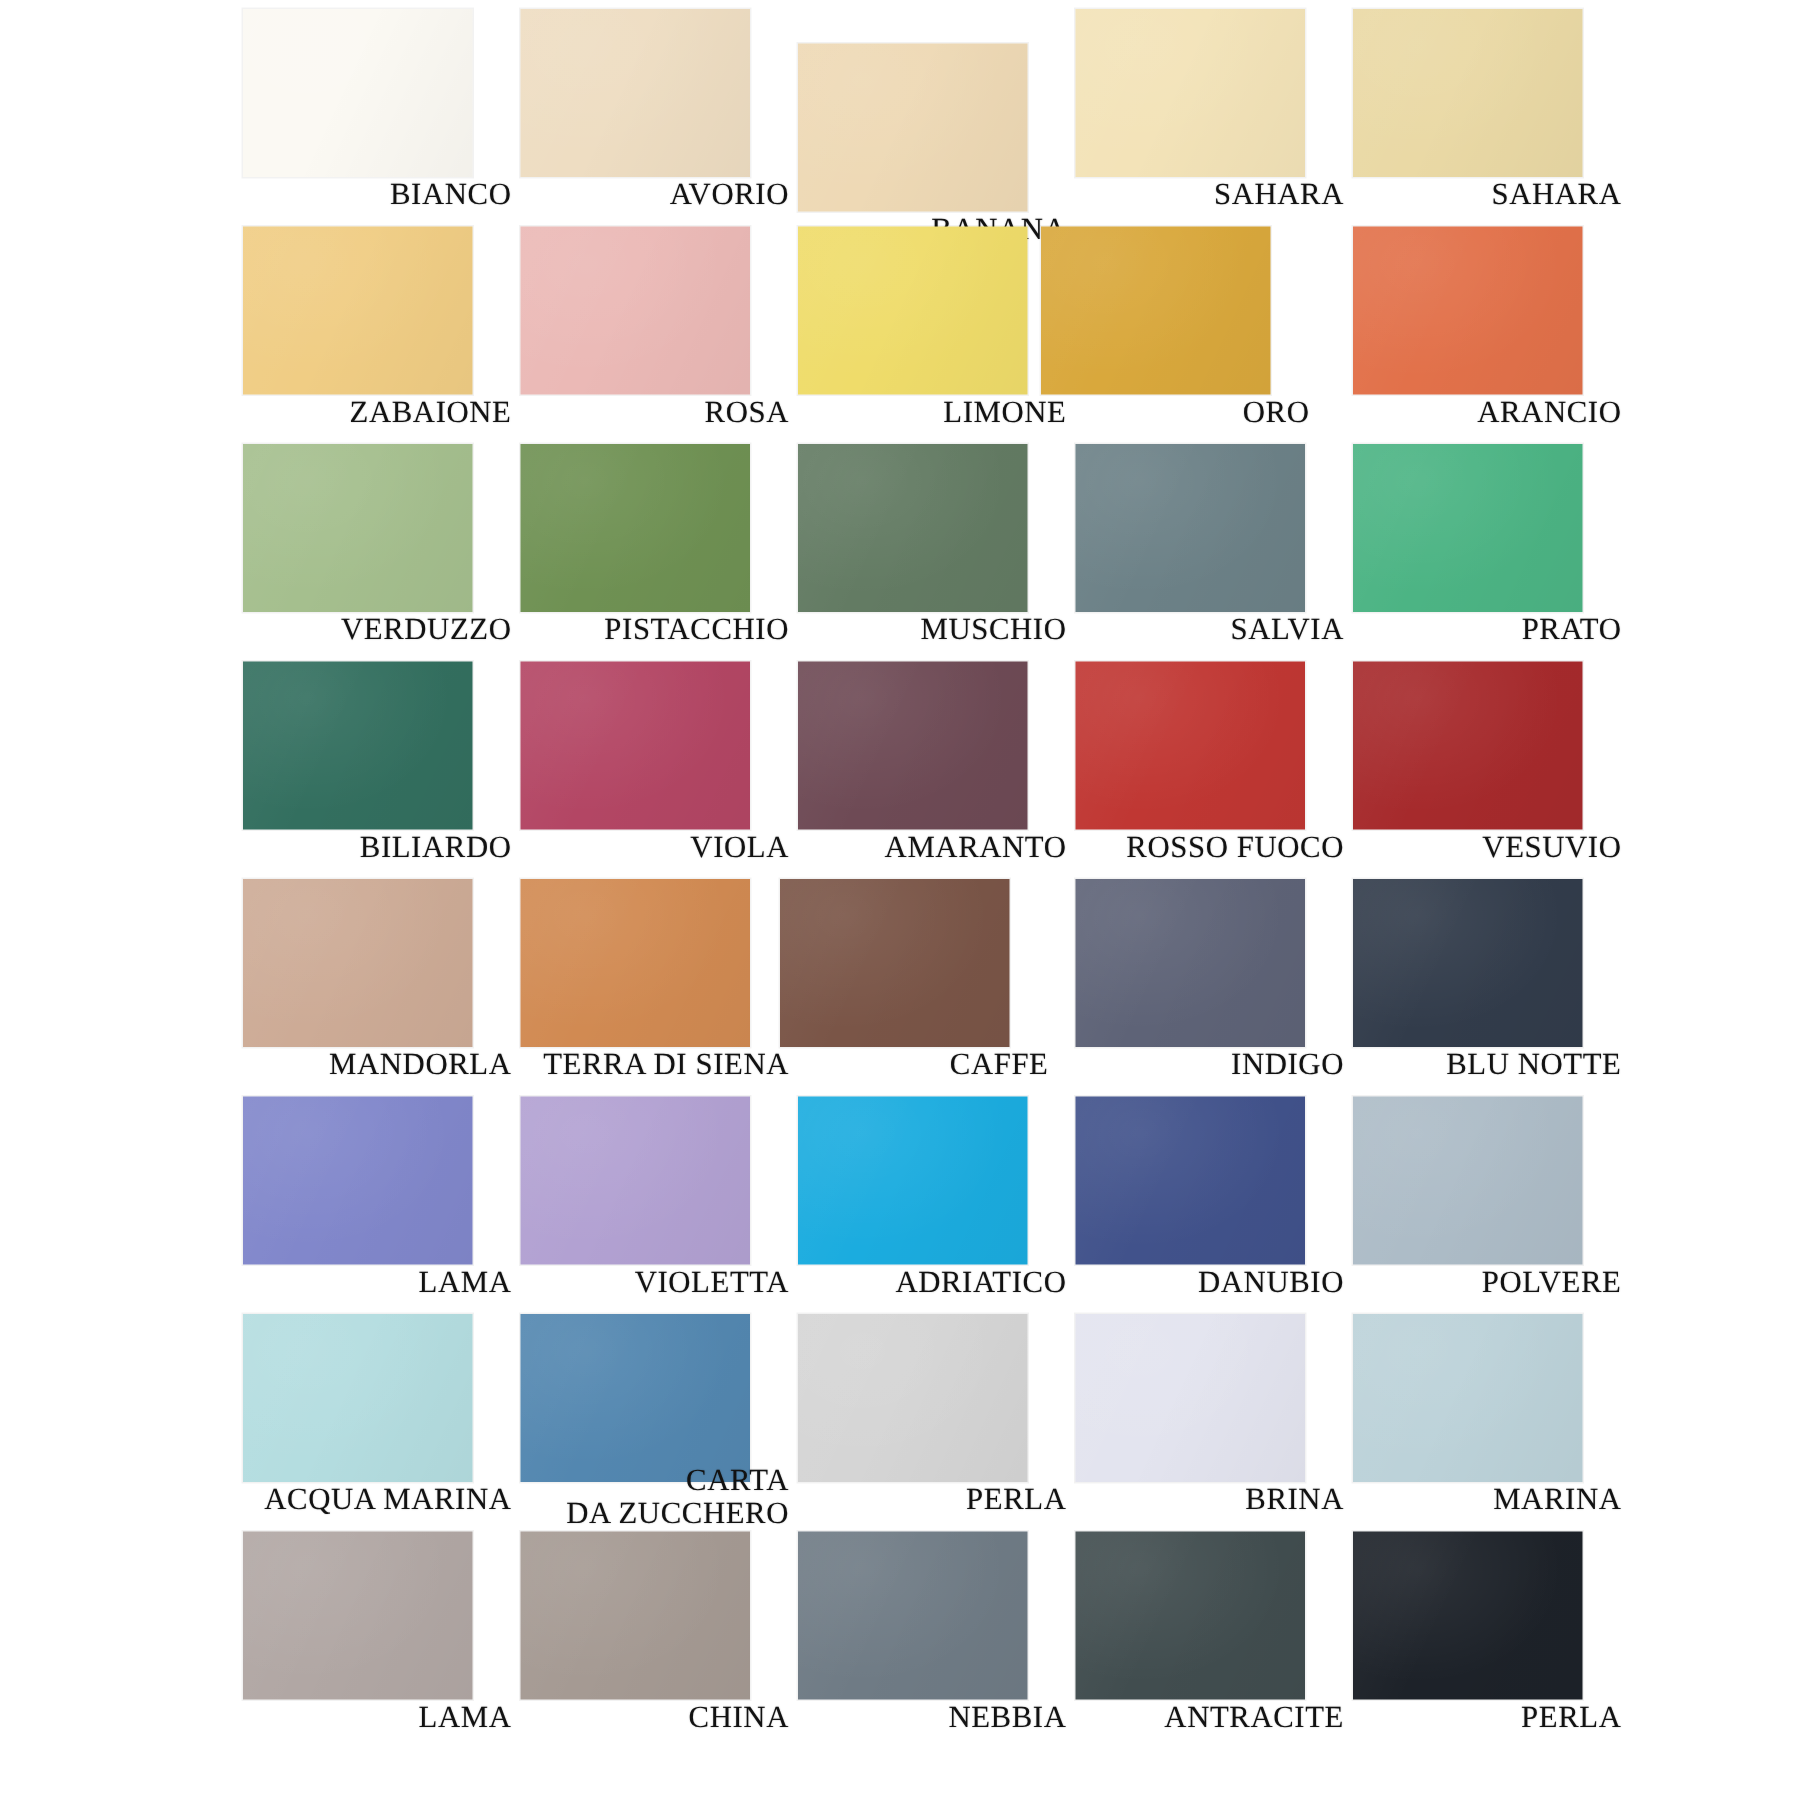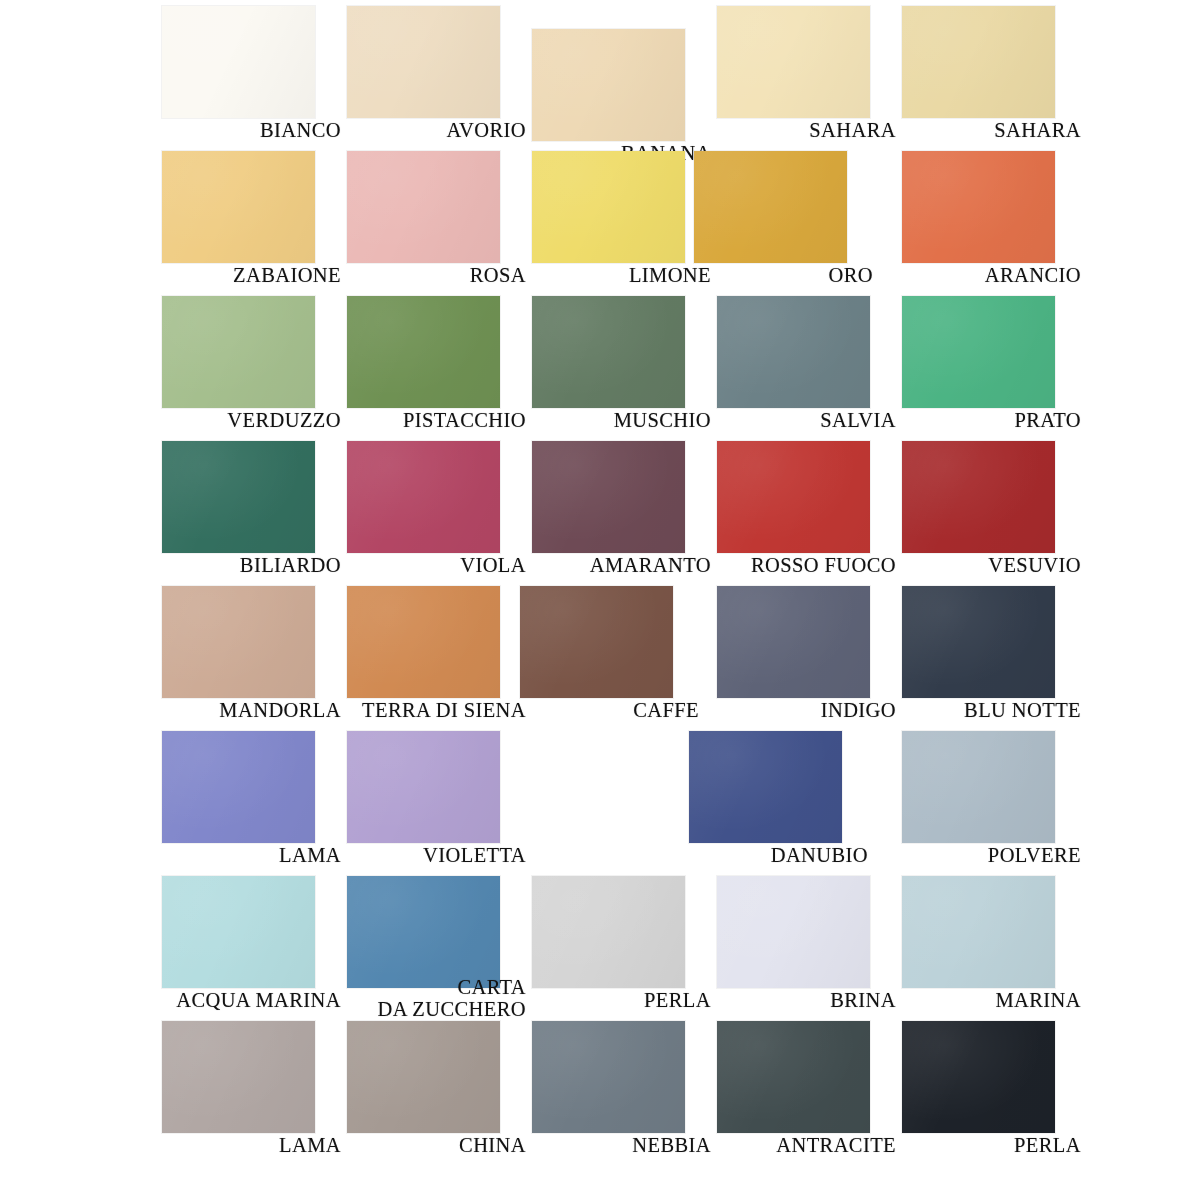--- a/index.html
+++ b/index.html
@@ -253,21 +253,27 @@
             <div class="chip-inner"></div>
           </div>
           <div class="swatch-label">LAMA</div>
         </div>
         <div class="swatch-cell" style="left: 185px;">
           <div class="swatch-chip" style="background: rgb(178, 161, 210);">
             <div class="chip-inner"></div>
           </div>
           <div class="swatch-label">VIOLETTA</div>
         </div>
-        <div class="swatch-cell" style="left: 527px; border-radius: 16px;">
+        <div class="swatch-cell" style="left: 370px;">
+          <div class="swatch-chip" style="background: rgb(27, 172, 223);">
+            <div class="chip-inner"></div>
+          </div>
+          <div class="swatch-label">ADRIATICO</div>
+        </div>
+        <div class="swatch-cell" style="left: 555px; border-radius: 16px;">
           <div class="swatch-chip" style="background: rgb(65, 82, 139);">
             <div class="chip-inner"></div>
           </div>
           <div class="swatch-label">DANUBIO</div>
         </div>
         <div class="swatch-cell" style="left: 740px;">
           <div class="swatch-chip" style="background: rgb(173, 188, 199);">
             <div class="chip-inner"></div>
           </div>
           <div class="swatch-label">POLVERE</div>

